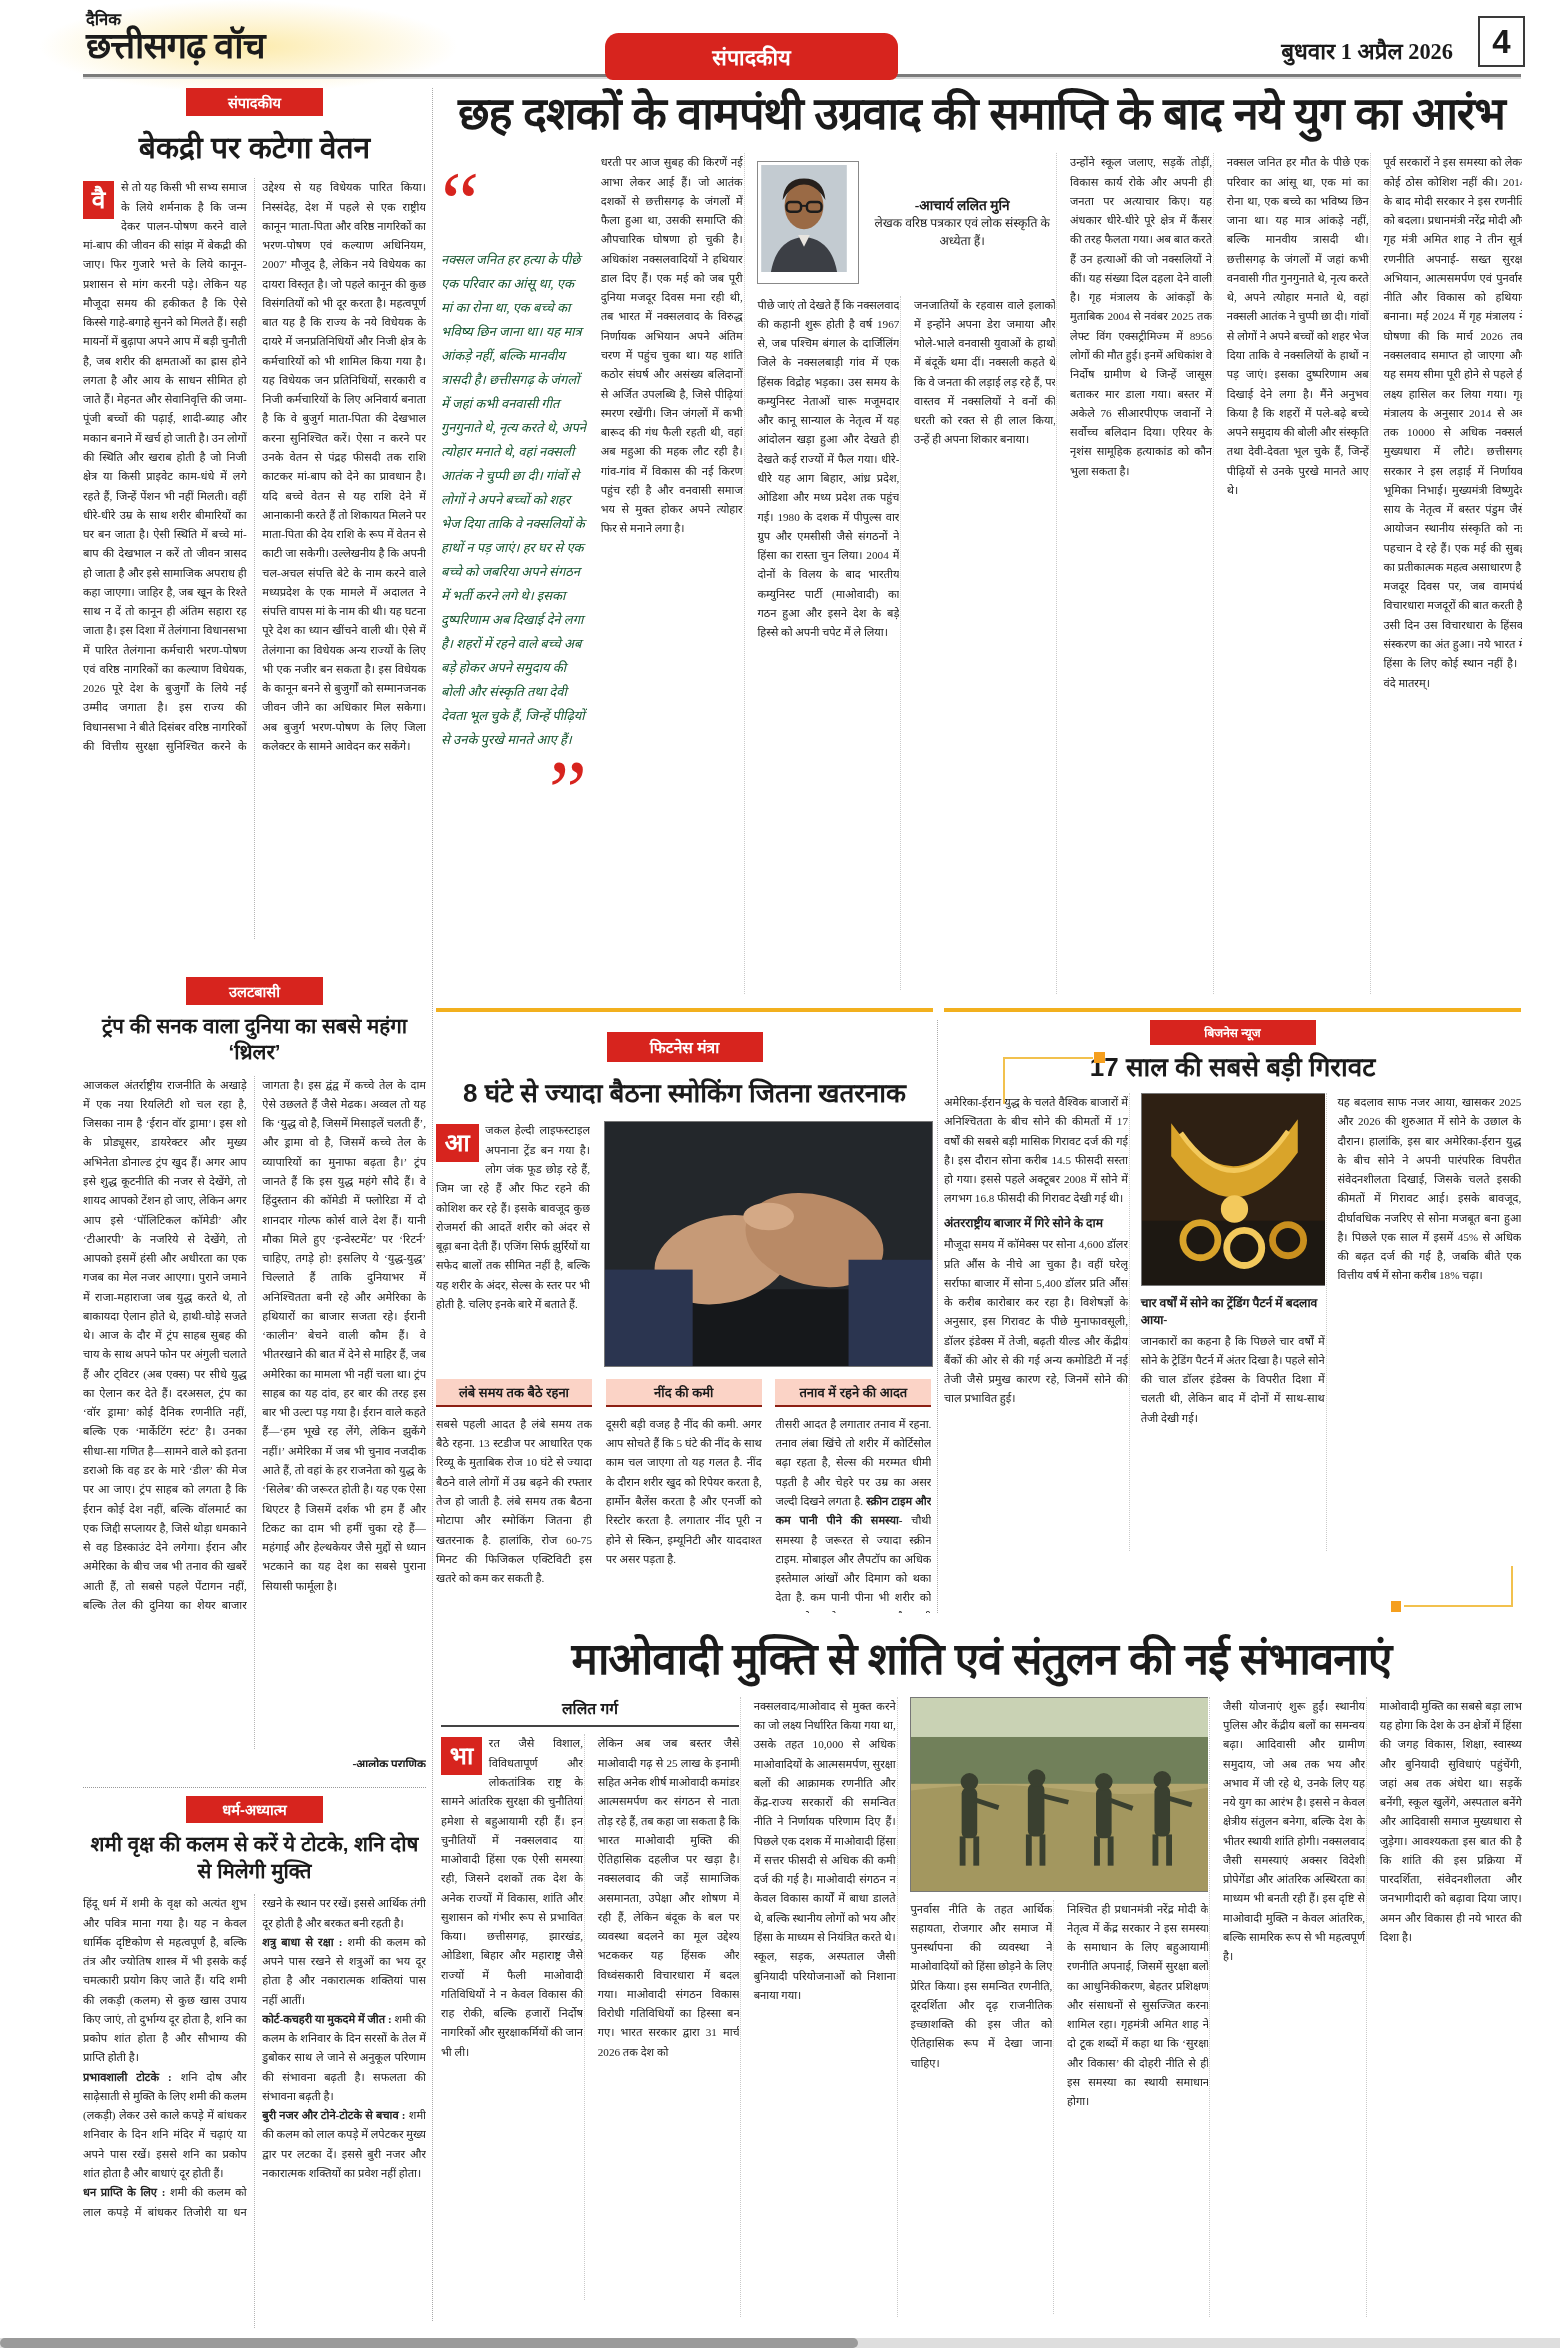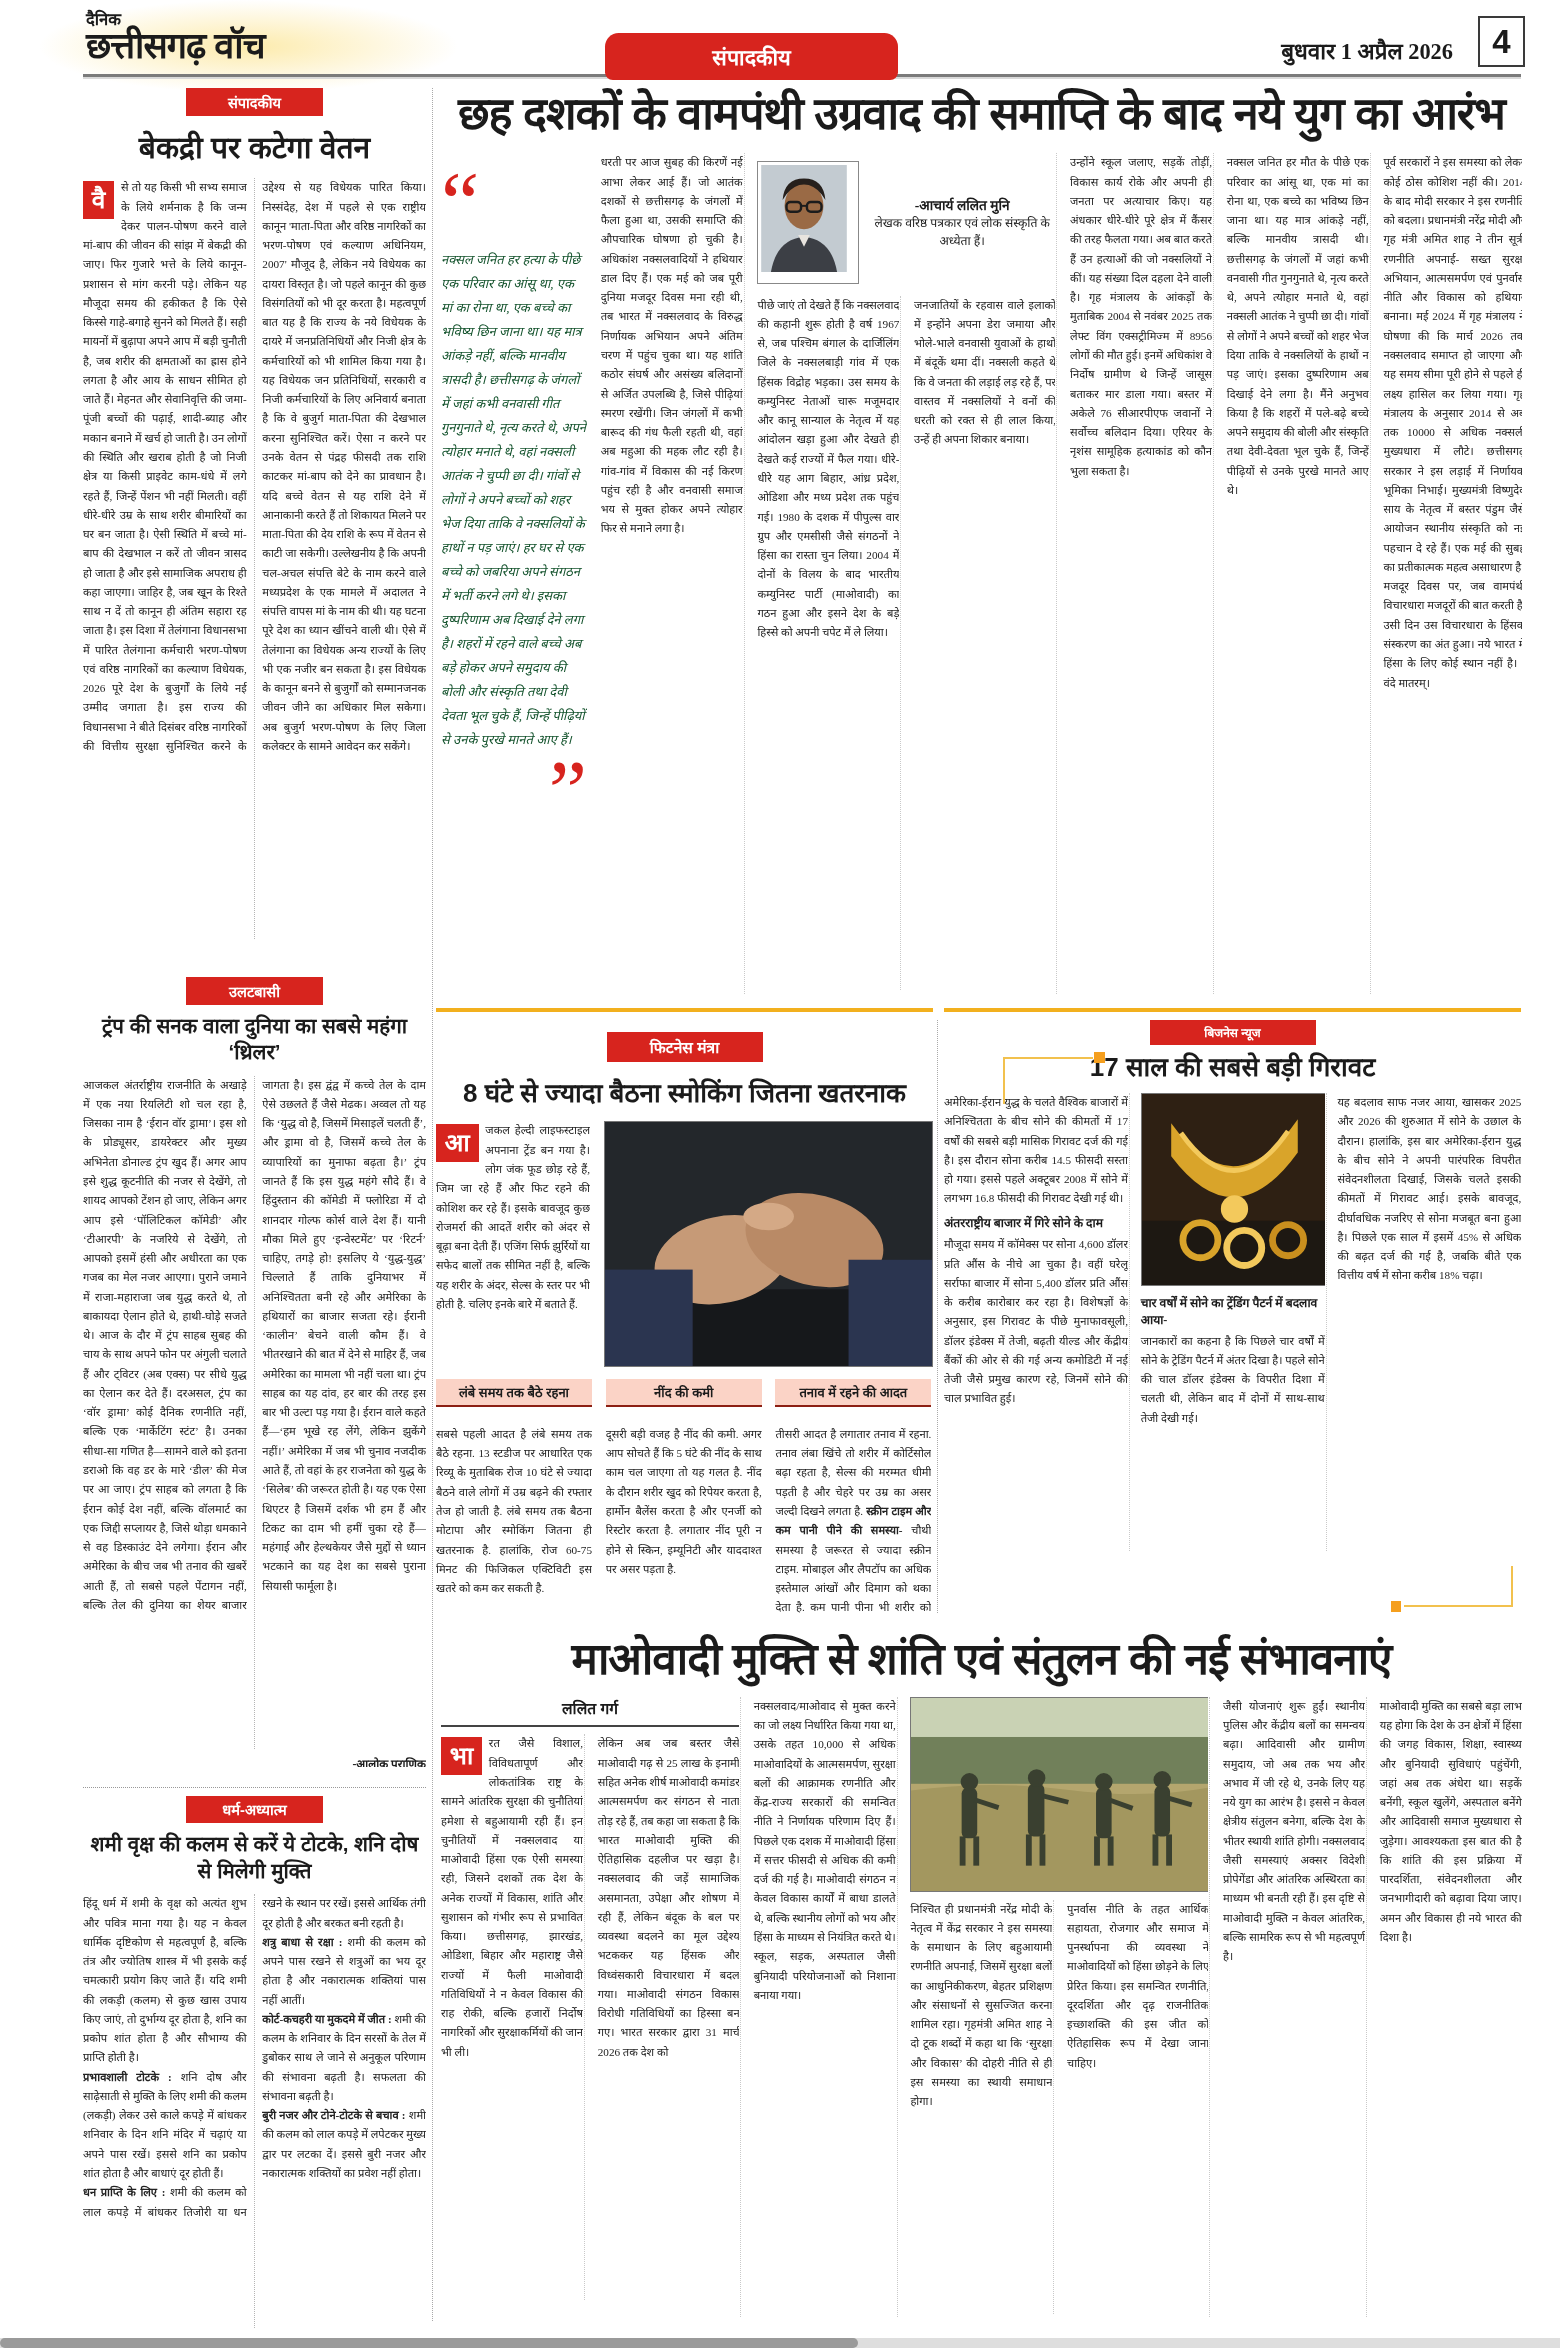--- a/index.html
+++ b/index.html
@@ -59,21 +59,21 @@
   
   .fitness{position:absolute;left:436px;top:1020px;width:497px;height:593px;overflow:hidden;}
   .fitness .badge{width:156px;margin:12px auto;font-size:15.6px;padding:3.9px 0;}
   .fhead{font-size:26px;font-weight:900;text-align:center;margin:7.8px 0 11.7px;font-family:"Liberation Sans",sans-serif;}
   .frow1{display:flex;gap:13.7px;}
   .fintro{width:154px;flex:0 0 154px;overflow:hidden;height:246px;}
   .fphoto{flex:1;height:244px;border:1px solid #777;}
   .frow2{display:flex;gap:13.7px;margin-top:11.7px;height:256px;overflow:hidden;}
   .frow2>div{width:156px;flex:0 0 156px;overflow:hidden;}
   .pinkbox{background:#fbd3c6;border-bottom:2px solid #8c1f13;text-align:center;font-weight:bold;
-           font-size:13px;padding:3.9px 2px;margin-bottom:18px;font-family:"Liberation Sans",sans-serif;}
+           font-size:13px;padding:3.9px 2px;margin-bottom:8px;font-family:"Liberation Sans",sans-serif;}
   .blead{font-weight:bold;}
   
   .business{position:absolute;left:944px;top:1020px;width:577px;height:593px;overflow:hidden;}
   .business .badge{width:166px;margin:0 auto;font-size:12px;padding:3.9px 0;position:relative;z-index:2;}
   .bhead{font-size:26px;font-weight:900;text-align:center;line-height:1.25;margin:5.9px 0 9.8px;font-family:"Liberation Sans",sans-serif;}
   .brk{position:absolute;border-color:#f2c14e;border-style:solid;border-width:0;}
   .brk.tl{left:59px;top:37px;width:88px;height:45px;border-left-width:2.9px;border-top-width:2.9px;}
   .brk .sq{position:absolute;width:10.7px;height:10.7px;background:#f59f1e;right:-11.7px;top:-6.8px;}
   .brk.br{right:7.8px;bottom:5.9px;width:107px;height:39px;border-right-width:2.9px;border-bottom-width:2.9px;}
   .brk.br .sq{left:-13.7px;bottom:-6.8px;top:auto;right:auto;}
@@ -309,22 +309,22 @@
                 <rect x="204" y="102" width="26" height="5" transform="rotate(20 204 102)"></rect>
               <rect x="250" y="90" width="16" height="52" rx="6"></rect>
                 <circle cx="258" cy="84" r="9"></circle>
                 <rect x="248" y="140" width="6" height="32"></rect>
                 <rect x="262" y="140" width="6" height="32"></rect>
                 <rect x="264" y="100" width="26" height="5" transform="rotate(16 264 100)"></rect>
             </g>
           </svg>
         </div>
         <div class="inner2" style="height:414px;">
+          <div class="bodytxt">पुनर्वास नीति के तहत आर्थिक सहायता, रोजगार और समाज में पुनर्स्थापना की व्यवस्था ने माओवादियों को हिंसा छोड़ने के लिए प्रेरित किया। इस समन्वित रणनीति, दूरदर्शिता और दृढ़ राजनीतिक इच्छाशक्ति की इस जीत को ऐतिहासिक रूप में देखा जाना चाहिए।</div>
           <div class="bodytxt">निश्चित ही प्रधानमंत्री नरेंद्र मोदी के नेतृत्व में केंद्र सरकार ने इस समस्या के समाधान के लिए बहुआयामी रणनीति अपनाई, जिसमें सुरक्षा बलों का आधुनिकीकरण, बेहतर प्रशिक्षण और संसाधनों से सुसज्जित करना शामिल रहा। गृहमंत्री अमित शाह ने दो टूक शब्दों में कहा था कि ‘सुरक्षा और विकास’ की दोहरी नीति से ही इस समस्या का स्थायी समाधान होगा।</div>
-          <div class="bodytxt">पुनर्वास नीति के तहत आर्थिक सहायता, रोजगार और समाज में पुनर्स्थापना की व्यवस्था ने माओवादियों को हिंसा छोड़ने के लिए प्रेरित किया। इस समन्वित रणनीति, दूरदर्शिता और दृढ़ राजनीतिक इच्छाशक्ति की इस जीत को ऐतिहासिक रूप में देखा जाना चाहिए।</div>
         </div>
       </div>
 
       <div class="mcol bodytxt">जैसी योजनाएं शुरू हुईं। स्थानीय पुलिस और केंद्रीय बलों का समन्वय बढ़ा। आदिवासी और ग्रामीण समुदाय, जो अब तक भय और अभाव में जी रहे थे, उनके लिए यह नये युग का आरंभ है। इससे न केवल क्षेत्रीय संतुलन बनेगा, बल्कि देश के भीतर स्थायी शांति होगी। नक्सलवाद जैसी समस्याएं अक्सर विदेशी प्रोपेगेंडा और आंतरिक अस्थिरता का माध्यम भी बनती रही हैं। इस दृष्टि से माओवादी मुक्ति न केवल आंतरिक, बल्कि सामरिक रूप से भी महत्वपूर्ण है।</div>
       <div class="mcol bodytxt">माओवादी मुक्ति का सबसे बड़ा लाभ यह होगा कि देश के उन क्षेत्रों में हिंसा की जगह विकास, शिक्षा, स्वास्थ्य और बुनियादी सुविधाएं पहुंचेंगी, जहां अब तक अंधेरा था। सड़कें बनेंगी, स्कूल खुलेंगे, अस्पताल बनेंगे और आदिवासी समाज मुख्यधारा से जुड़ेगा। आवश्यकता इस बात की है कि शांति की इस प्रक्रिया में पारदर्शिता, संवेदनशीलता और जनभागीदारी को बढ़ावा दिया जाए। अमन और विकास ही नये भारत की दिशा है।</div>
     </div>
   </div>
 
   <div class="hscroll">
     <div class="hthumb"></div>

